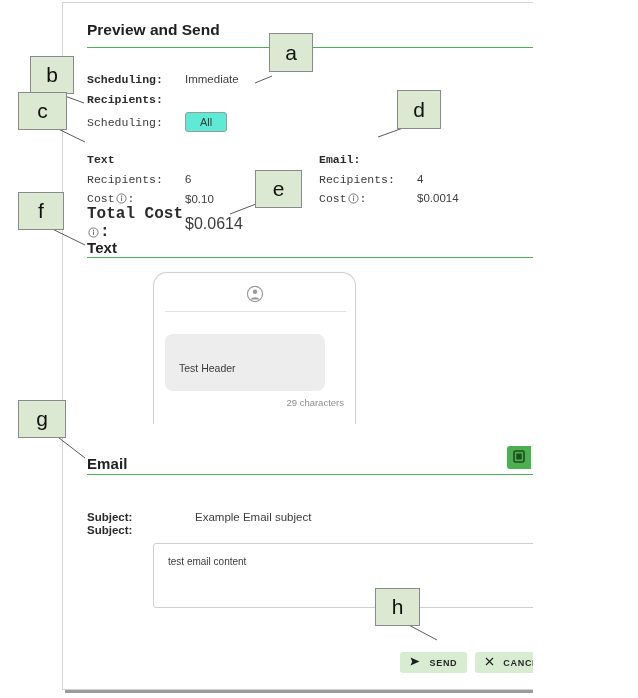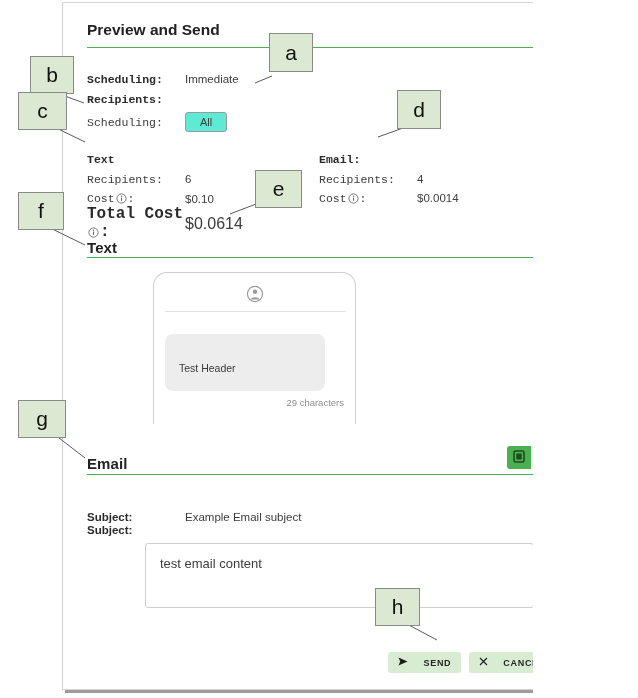--- a/index.html
+++ b/index.html
@@ -184,49 +184,49 @@
 
   
   .email-field-row {
     position: absolute;
     left: 24px;
     font-size: 11.5px;
   }
   #row-subject { top: 508px; display: flex; }
   #row-content { top: 521px; }
   .efield-key { font-weight: bold; color: #2b2b2b; width: 98px; flex: 0 0 98px; }
-  .efield-val { color: #3c3c3c; }
+  .efield-val { color: #3c3c3c; margin-left: 10px; }
 
   .content-box {
     position: absolute;
-    left: 82px;
+    left: 90px;
     top: 540px;
     width: 389px;
     height: 65px;
     border: 1px solid #cfcfcf;
     border-radius: 3px;
     background: #ffffff;
     box-sizing: border-box;
     padding: 12px 14px;
-    font-size: 13px;
+    font-size: 10px;
     color: #3c3c3c;
   }
 
   
   .actions {
     position: absolute;
     right: 24px;
     top: 649px;
     display: flex;
     gap: 8px;
   }
   .btn {
     display: flex;
     align-items: center;
-    gap: 15px;
+    gap: 9px;
     background: #d8ecd2;
     border: none;
     border-radius: 3px;
     padding: 5px 10px;
     font-family: "Liberation Sans", sans-serif;
     font-size: 9px;
     font-weight: bold;
     letter-spacing: 0.7px;
     color: #262626;
     cursor: pointer;

